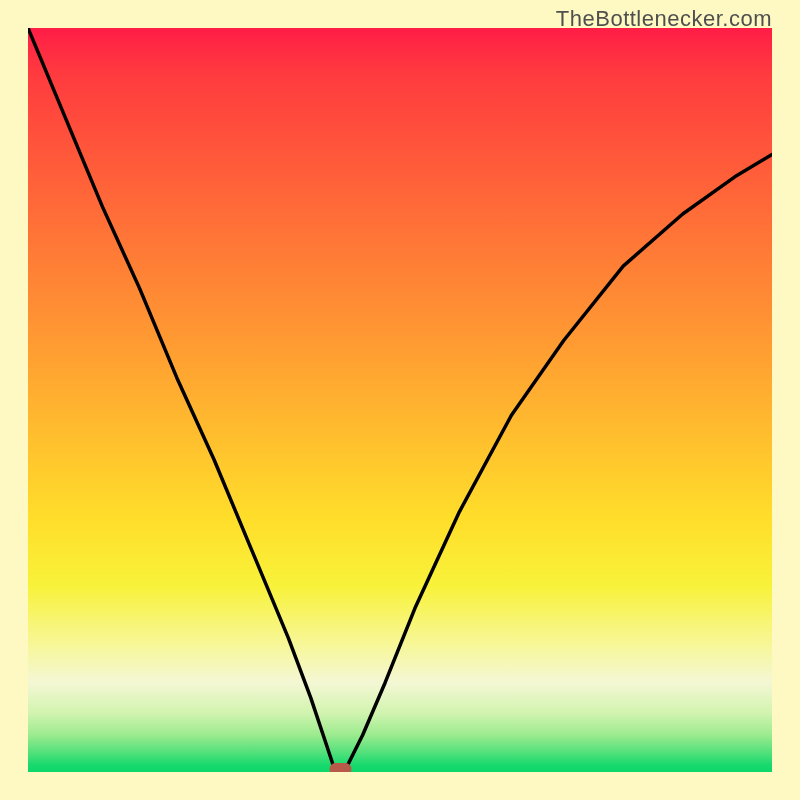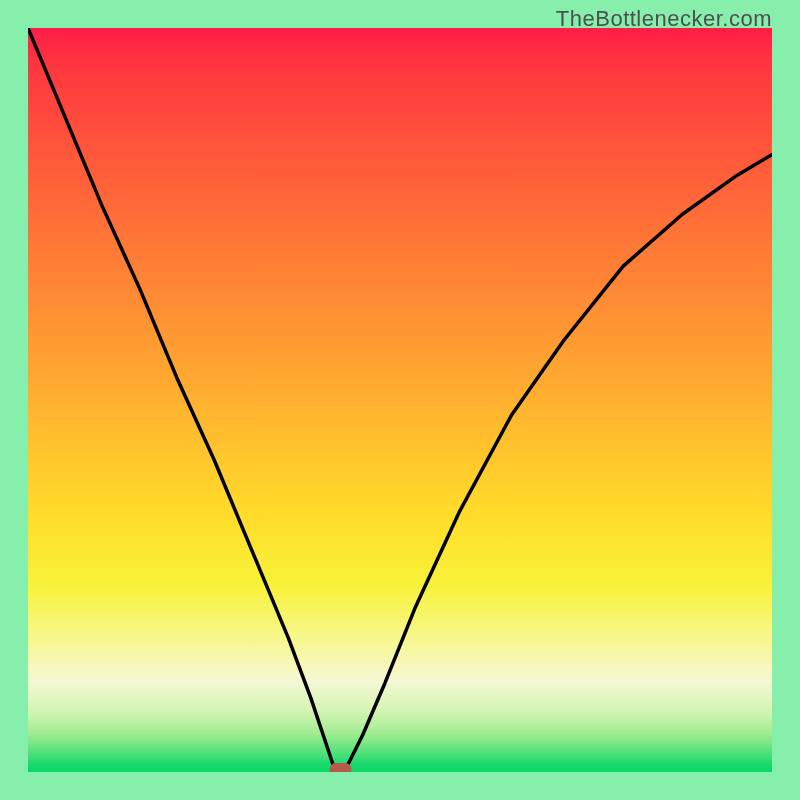--- a/index.html
+++ b/index.html
@@ -9,21 +9,21 @@
     height: 800px;
     overflow: hidden;
     background: #fff;
   }
   .frame {
     position: absolute;
     top: 0;
     left: 0;
     width: 800px;
     height: 800px;
-    background: #86efac;
+    background: #fef9c3;
   }
   .plot-area {
     position: absolute;
     top: 28px;
     left: 28px;
     width: 744px;
     height: 744px;
     overflow: hidden;
   }
   .gradient-bg {

